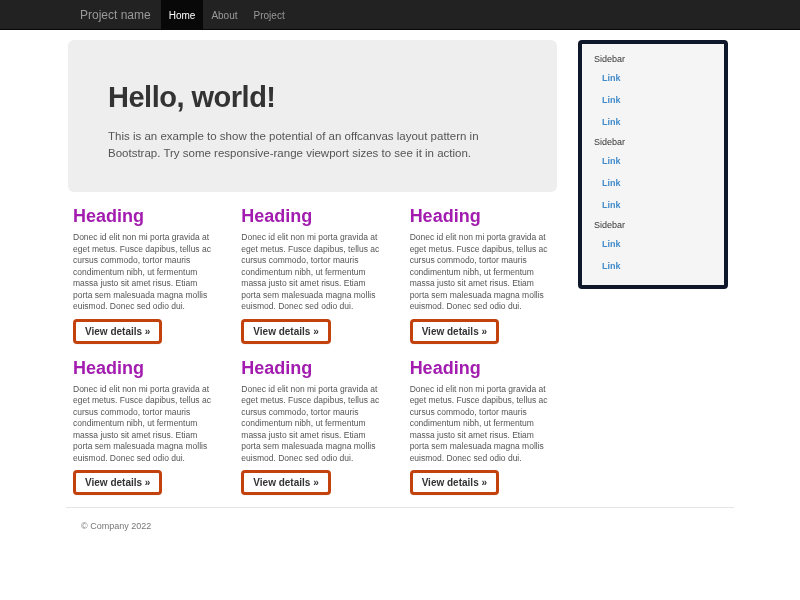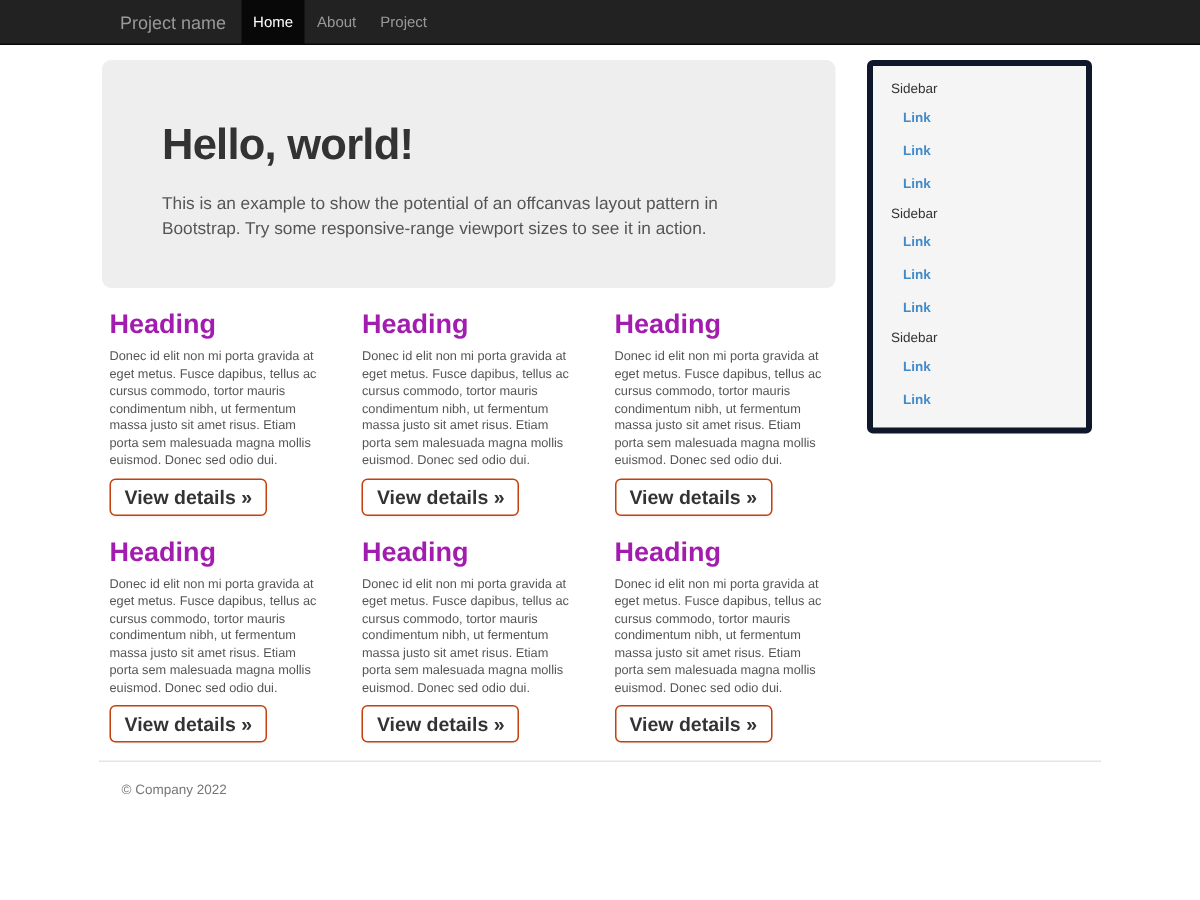--- a/index.html
+++ b/index.html
@@ -61,23 +61,23 @@
     margin: 0; font-size: 18px; line-height: 21px;
     font-weight: bold; color: #a21caf;
   }
   .card p {
     margin: 5px 0 6px 0; font-size: 8.5px; line-height: 11.5px; color: #555;
   }
   .btn {
     display: inline-block;
     padding: 4px 9px;
     font-family: "Liberation Sans", sans-serif;
-    font-size: 13px; font-weight: bold; color: #333;
+    font-size: 10px; font-weight: bold; color: #333;
     background: #ffffff;
-    border: 1px solid #c2410c;
+    border: 3px solid #c2410c;
     border-radius: 4px;
     cursor: pointer;
     box-shadow: 0 1px 1px rgba(0,0,0,0.04);
   }
 
   
   .sidebar-panel {
     margin: 10px 6px 0 5px;
     background: #f5f5f5;
     border: 4px solid #0f172a;

